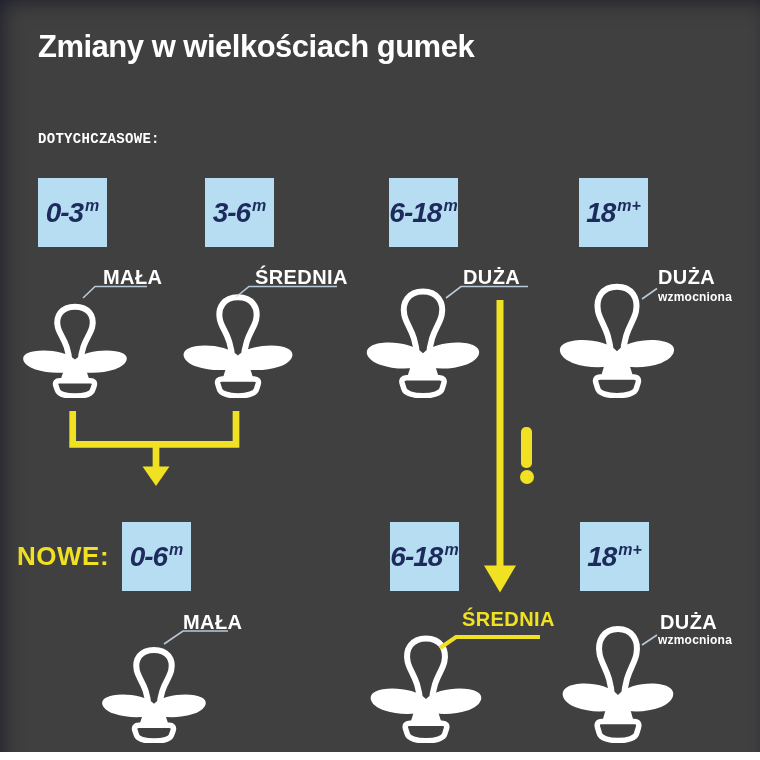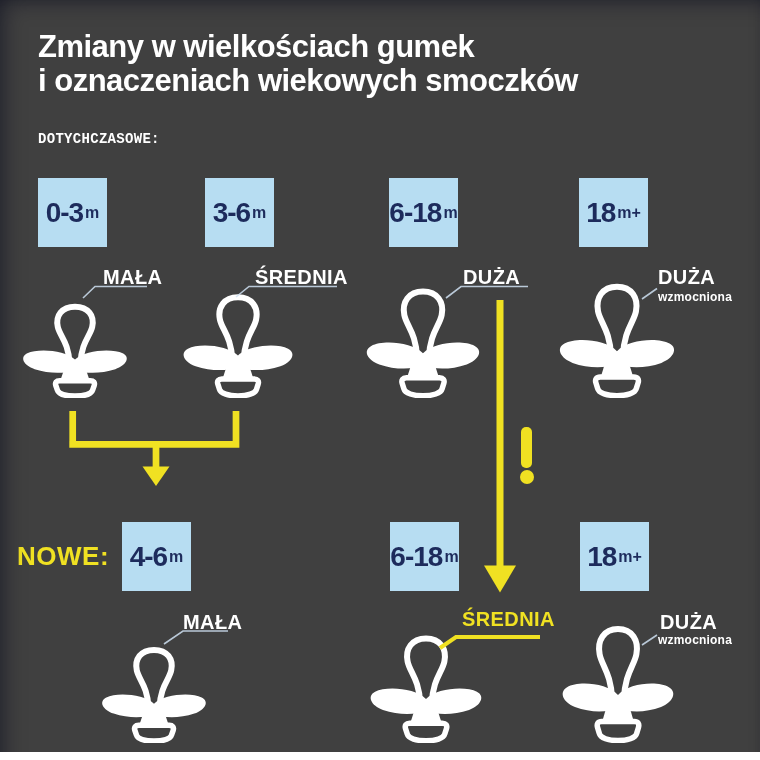--- a/index.html
+++ b/index.html
@@ -22,21 +22,21 @@
   }
   .section-label.old{left:38px;top:131px;font-size:14px;letter-spacing:.3px;font-family:Liberation Mono, monospace;}
   .section-label.new{left:17px;top:541px;font-size:26px;color:#f0e122;letter-spacing:.5px;}
   .age-box{
     position:absolute;width:69px;height:69px;background:#b7ddf2;z-index:2;
     display:flex;align-items:center;justify-content:center;
     color:#1d2b5c;font-weight:bold;
   }
   .age-box .main{font-size:28px;letter-spacing:-1px;}
   .age-box .suffix{font-size:16px;margin-left:2px;letter-spacing:0;}
-  .age-box > .inner{display:flex;align-items:center;}
+  .age-box > .inner{display:flex;align-items:flex-start;font-style:italic;}
   .size-label{
     position:absolute;color:#ffffff;font-weight:bold;font-size:20px;
     letter-spacing:.4px;z-index:2;white-space:nowrap;line-height:22px;
   }
   .size-label.yellow{color:#f0e122;}
   .size-sublabel{
     position:absolute;color:#ffffff;font-weight:bold;font-size:12px;
     z-index:2;white-space:nowrap;line-height:18px;letter-spacing:.2px;
   }
   .pacifier{position:absolute;z-index:2;}
@@ -64,21 +64,20 @@
         <path d="M60 5 C73.5 5 80 14.5 77.5 26 C75.5 35.5 66.5 42 65.5 64 L54.5 64 C53.5 42 44.5 35.5 42.5 26 C40 14.5 46.5 5 60 5 Z" fill="none" stroke="#ffffff" stroke-width="6" stroke-linejoin="round" vector-effect="non-scaling-stroke"></path>
         <path d="M60 60 C50 50 22 48 11.5 53.5 C3.5 57.5 7.5 66 19 70 C34 75 50 74.5 60 71 C70 74.5 86 75 101 70 C112.5 66 116.5 57.5 108.5 53.5 C98 48 70 50 60 60 Z" fill="#ffffff"></path>
         <path d="M49 70 L71 70 L75 82 L45 82 Z" fill="#ffffff"></path>
         <path d="M44.5 82 L75.5 82 C79 82 80.5 84 79.5 87 L77.8 92 C76.8 95.8 69 98 60 98 C51 98 43.2 95.8 42.2 92 L40.5 87 C39.5 84 41 82 44.5 82 Z" fill="none" stroke="#ffffff" stroke-width="5.5" stroke-linejoin="round" vector-effect="non-scaling-stroke"></path>
       </g>
     </defs>
   </svg>
 
   <div class="title">
     <span style="display:block">Zmiany w wielkościach gumek</span>
-    <span style="display:block">i oznaczeniach wiekowych smoczków</span>
   </div>
 
   <div class="section-label old">DOTYCHCZASOWE:</div>
 
   <div class="age-box" style="left:38px;top:178px">
     <span class="inner">
         <span class="main">0-3</span>
         <span class="suffix">m</span>
       </span>
   </div>
@@ -117,21 +116,21 @@
       <use href="#pacifier-shape" xlink:href="#pacifier-shape"></use>
     </svg>
   <svg class="pacifier" style="left:552px;top:281px" width="130" height="117" viewBox="0 0 120 100" preserveAspectRatio="none">
       <use href="#pacifier-shape" xlink:href="#pacifier-shape"></use>
     </svg>
 
   <div class="section-label new">NOWE:</div>
 
   <div class="age-box" style="left:122px;top:522px">
     <span class="inner">
-        <span class="main">4-6</span>
+        <span class="main">0-6</span>
         <span class="suffix">m</span>
       </span>
   </div>
   <div class="age-box" style="left:390px;top:522px">
     <span class="inner">
         <span class="main">6-18</span>
         <span class="suffix">m</span>
       </span>
   </div>
   <div class="age-box" style="left:580px;top:522px">

